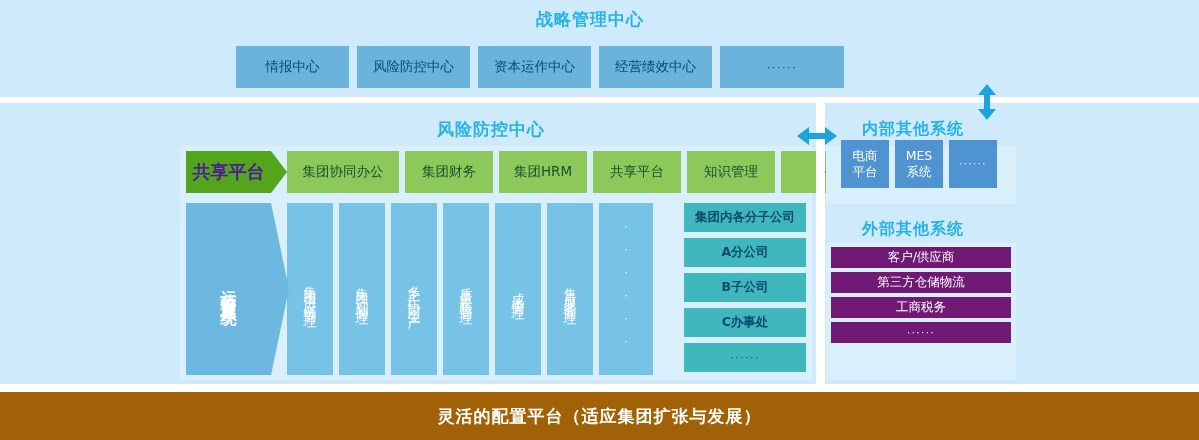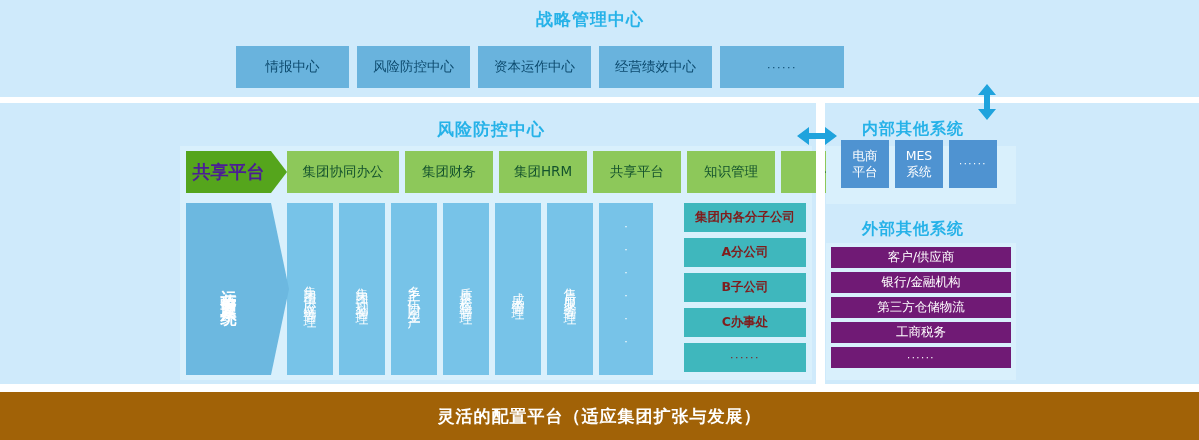--- a/index.html
+++ b/index.html
@@ -130,21 +130,21 @@
   }
 
   
   #teal-col {
     position:absolute; left:684px; top:203px;
     display:flex; flex-direction:column; gap:6px;
   }
   .teal-box {
     width:122px; height:29px;
     background:#3fb7bd;
-    color:#7f1d1d; font-size:12.5px; font-weight:bold;
+    color:#0c4a6e; font-size:12.5px; font-weight:bold;
     display:flex; align-items:center; justify-content:center;
     white-space:nowrap;
   }
   .teal-box.dots { font-weight:normal; letter-spacing:1.5px; font-size:11px; }
 
   
   #divider-v {
     position:absolute; left:816px; top:103px;
     width:9px; height:281px; background:#ffffff;
   }
@@ -275,21 +275,20 @@
       <span>系统</span>
     </div>
     <div class="int-box dots">
       <span>······</span>
     </div>
   </div>
 
   <div id="external-panel"></div>
   <div id="external-col">
     <div class="ext-box">客户/供应商</div>
-    <div class="ext-box">银行/金融机构</div>
     <div class="ext-box">第三方仓储物流</div>
     <div class="ext-box">工商税务</div>
     <div class="ext-box dots">······</div>
   </div>
 
   <svg id="arrow-vertical" viewBox="0 0 22 36">
     <path d="M11 0 L20 11 L14 11 L14 25 L20 25 L11 36 L2 25 L8 25 L8 11 L2 11 Z" fill="#1fa3dd"></path>
   </svg>
   <svg id="arrow-horizontal" viewBox="0 0 40 22">
     <path d="M0 11 L12 2 L12 8 L28 8 L28 2 L40 11 L28 20 L28 14 L12 14 L12 20 Z" fill="#1fa3dd"></path>

